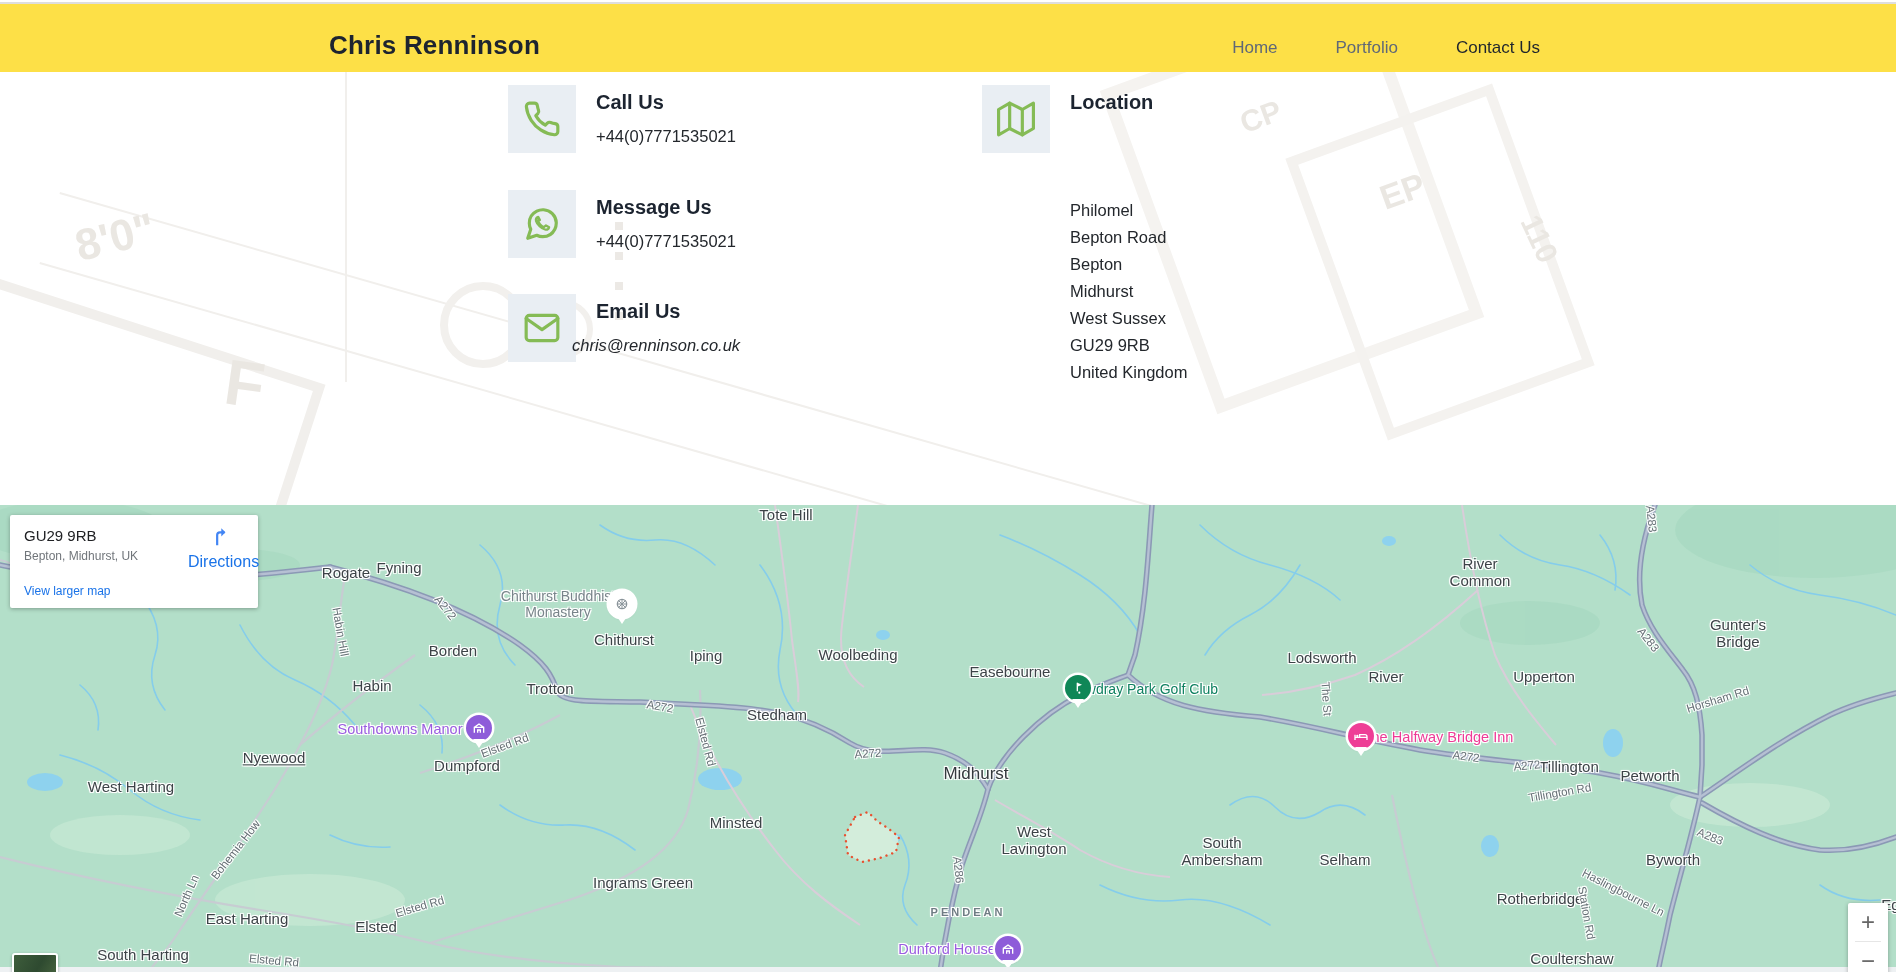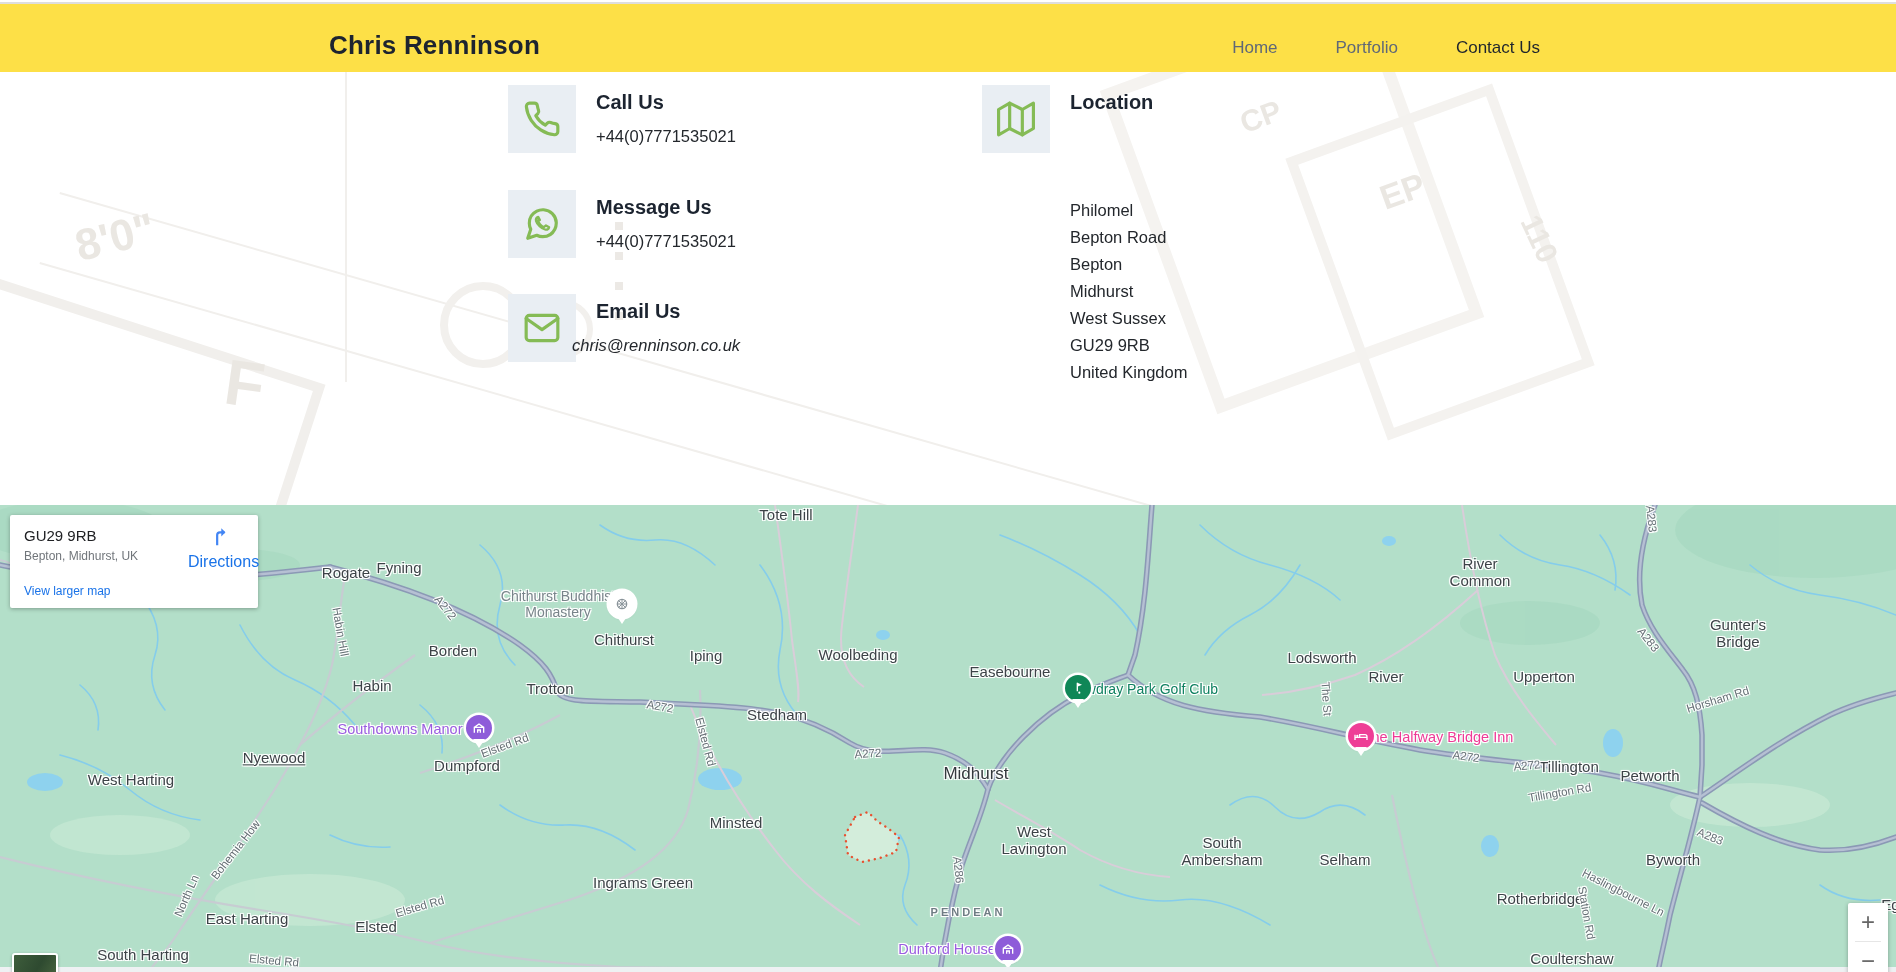--- a/index.html
+++ b/index.html
@@ -241,21 +241,21 @@
       <span class="ml town" style="left: 453px; top: 146px;">Borden</span>
       <span class="ml town" style="left: 328px; top: 181px; margin-left: 44px;">Habin</span>
       <span class="ml town" style="left: 624px; top: 135px;">Chithurst</span>
       <span class="ml town" style="left: 706px; top: 151px;">Iping</span>
       <span class="ml town" style="left: 550px; top: 184px;">Trotton</span>
       <span class="ml town" style="left: 777px; top: 210px;">Stedham</span>
       <span class="ml town" style="left: 858px; top: 150px;">Woolbeding</span>
       <span class="ml town" style="left: 786px; top: 10px;">Tote Hill</span>
       <span class="ml town" style="left: 1010px; top: 167px;">Easebourne</span>
       <span class="ml town" style="left: 274px; top: 253px; text-decoration: underline;">Nyewood</span>
-      <span class="ml town" style="left: 131px; top: 275px;">West Harting</span>
+      <span class="ml town" style="left: 131px; top: 282px;">West Harting</span>
       <span class="ml town" style="left: 467px; top: 261px;">Dumpford</span>
       <span class="ml town" style="left: 247px; top: 414px;">East Harting</span>
       <span class="ml town" style="left: 143px; top: 450px;">South Harting</span>
       <span class="ml town" style="left: 376px; top: 422px;">Elsted</span>
       <span class="ml town" style="left: 643px; top: 378px;">Ingrams Green</span>
       <span class="ml town" style="left: 736px; top: 318px;">Minsted</span>
       <span class="ml town-lg" style="left: 976px; top: 269px;">Midhurst</span>
       <span class="ml town" style="left: 1034px; top: 335px;">West
 Lavington</span>
       <span class="ml town" style="left: 1222px; top: 346px;">South

